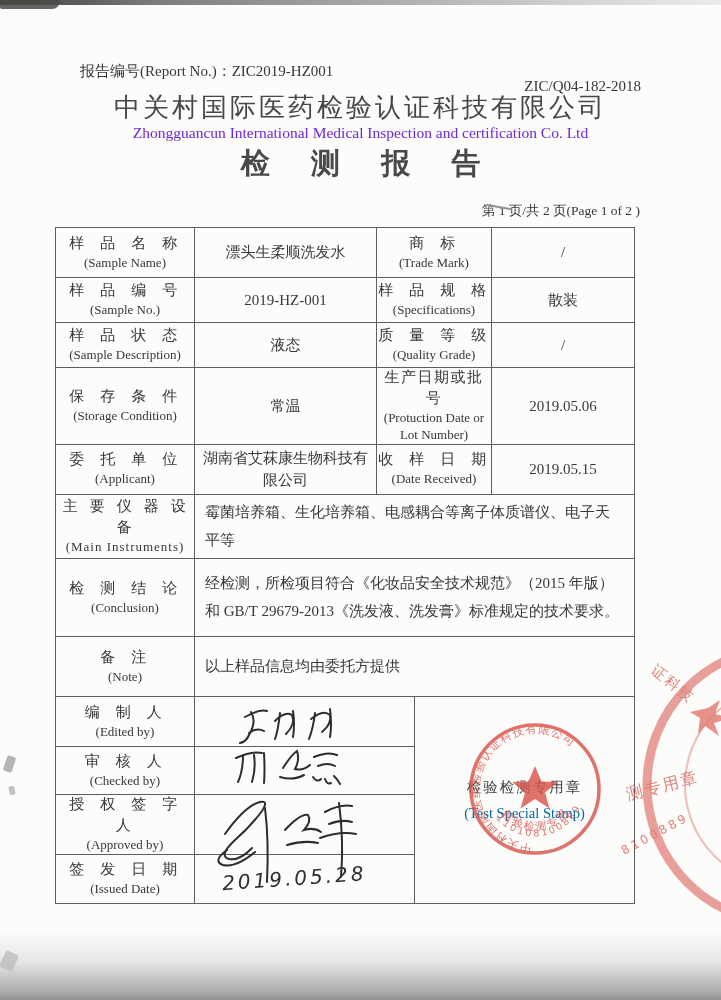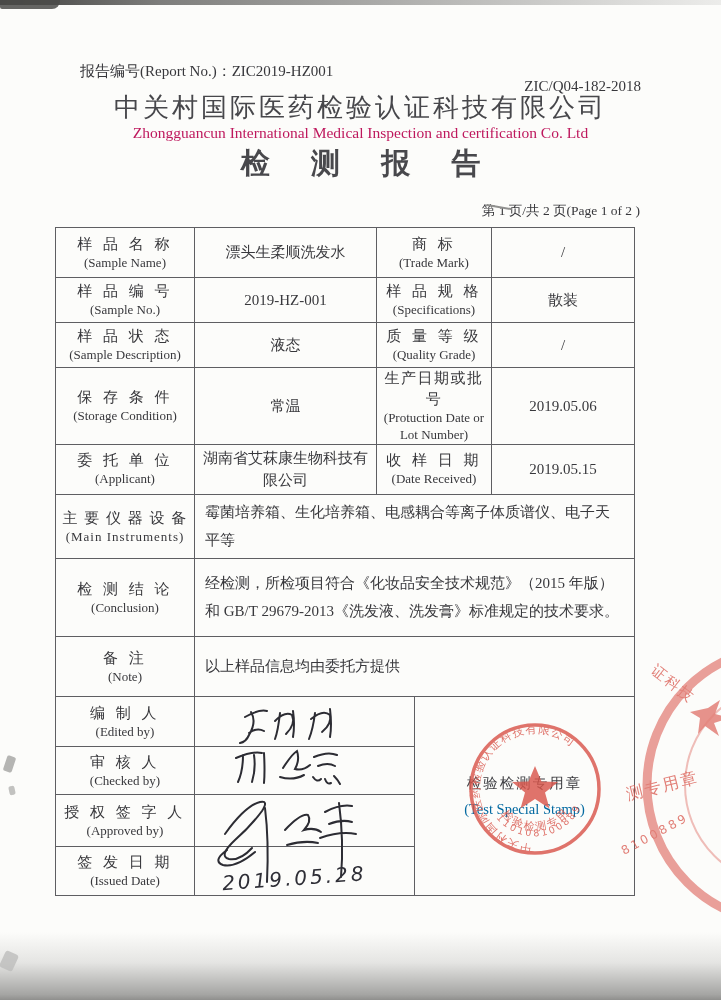--- a/index.html
+++ b/index.html
@@ -23,34 +23,34 @@
   .speck3{position:absolute;left:2px;top:952px;width:14px;height:18px;background:#bdbdbb;transform:rotate(25deg);border-radius:3px;opacity:.8;}
   .pen-slash{position:absolute;left:486px;top:206px;width:26px;height:2px;background:#90908e;transform:rotate(10deg);border-radius:1px;}
 
   
   .report-line{position:absolute;top:62px;left:80px;width:561px;font-size:15px;color:#37373b;}
   .report-line .left{float:left;}
   .report-line .right{float:right;margin-top:16px;}
   .company-cn{position:absolute;top:90px;left:0;width:721px;text-align:center;
     font-size:26px;letter-spacing:3px;color:#47474b;}
   .company-en{position:absolute;top:124px;left:0;width:721px;text-align:center;
-    font-size:15.5px;color:#be185d;}
+    font-size:15.5px;color:#6d28d9;}
   .title-cn{position:absolute;top:144px;left:0;width:721px;text-align:center;
     font-size:29px;font-weight:600;letter-spacing:17px;text-indent:17px;color:#48484c;}
   .title-en{position:absolute;top:179px;left:0;width:721px;text-align:center;
     font-size:15px;letter-spacing:1px;color:#3c3c40;}
   .page-info{position:absolute;top:202px;left:0;width:640px;text-align:right;font-size:13.5px;color:#37373b;}
 
   
   .doc-table{position:absolute;left:55px;top:227px;width:579px;}
   table{border-collapse:collapse;table-layout:fixed;width:579px;}
   table + table{margin-top:-1px;}
   td{border:1px solid #5e5e62;padding:0;vertical-align:middle;font-size:15px;color:#38383c;}
   .lbl{text-align:center;}
-  .lbl .cn{font-size:15px;letter-spacing:3.5px;line-height:1.4;}
+  .lbl .cn{font-size:15px;letter-spacing:3.5px;line-height:1.4;font-family:Liberation Mono, monospace;}
   .lbl .cn.tight{letter-spacing:1.5px;}
   .lbl .en{font-size:13px;letter-spacing:0;line-height:1.3;}
   .lbl .en.sp{letter-spacing:1px;}
   .val{text-align:center;line-height:1.5;padding:2px 6px;}
   .val.left{text-align:left;padding:4px 10px;line-height:1.85;}
   .sig-cell{position:relative;}
   .stamp-cell{position:relative;text-align:center;}
   .stamp-print-cn{font-size:14.5px;letter-spacing:2px;color:#3f3f43;margin-bottom:8px;}
   .stamp-print-en{font-size:14.5px;color:#0369a1;}
 

